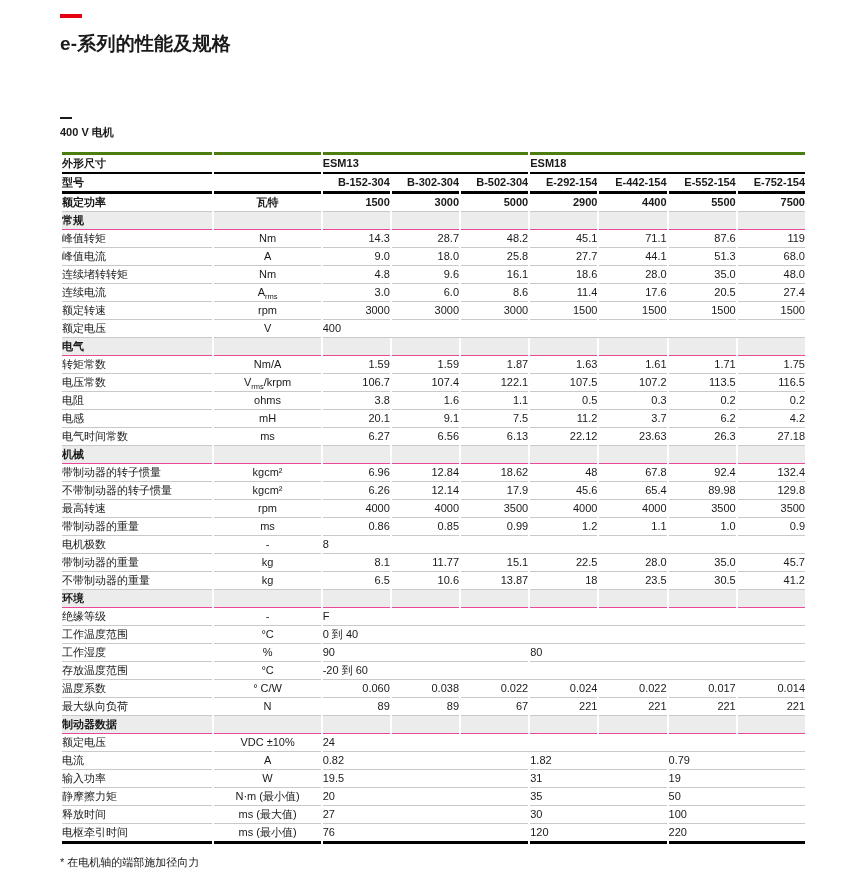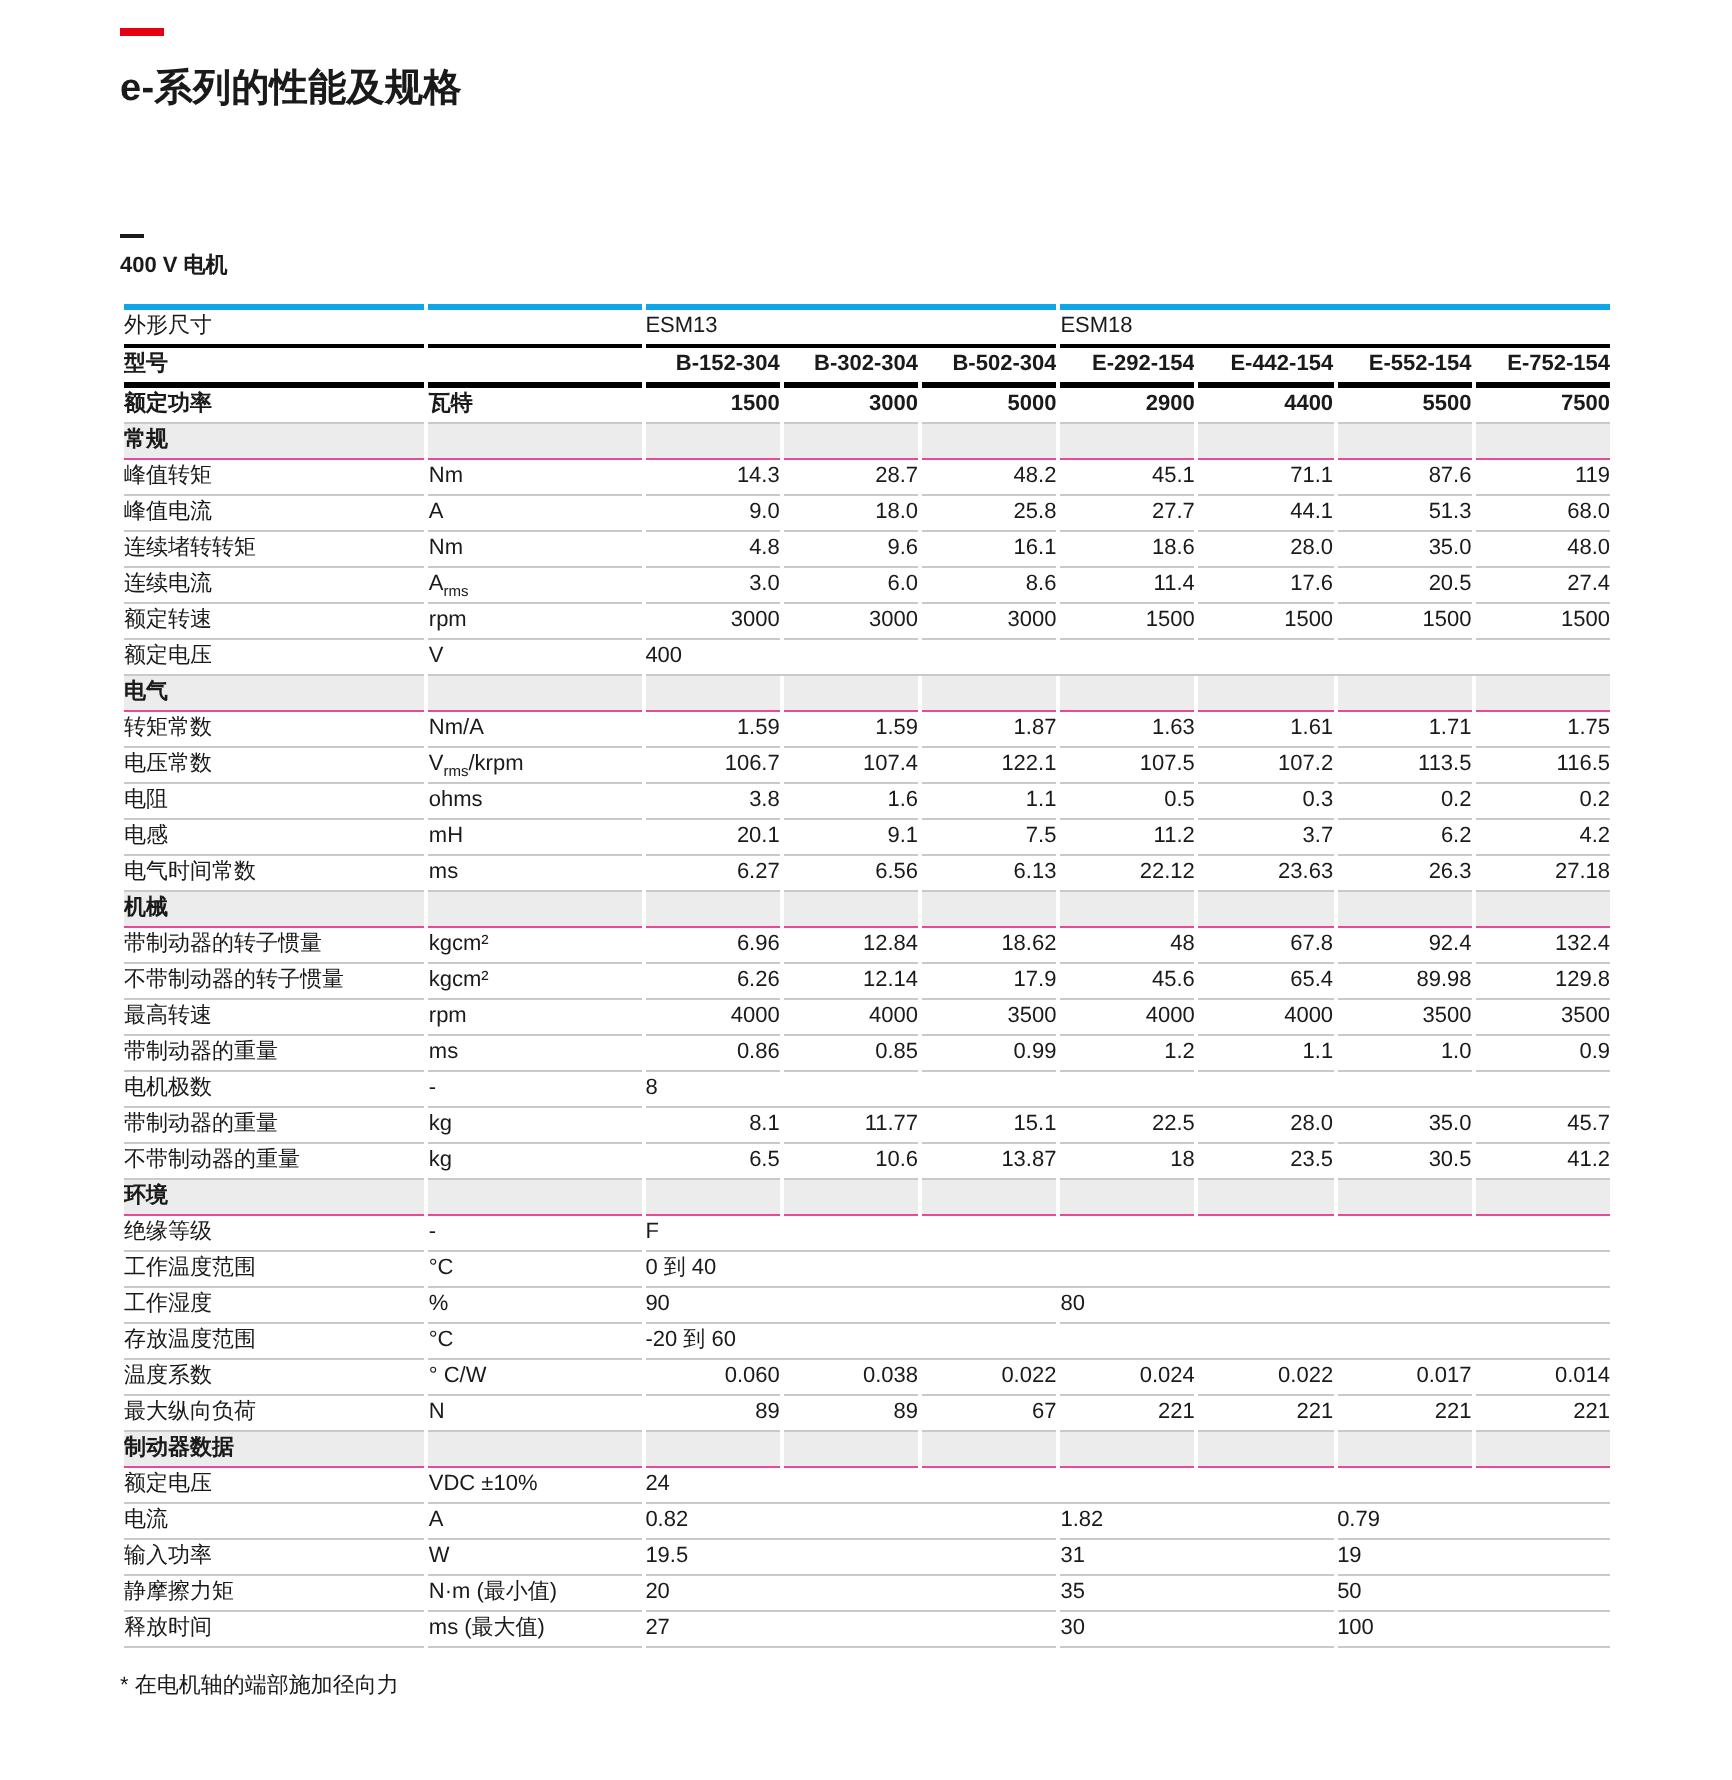--- a/index.html
+++ b/index.html
@@ -21,24 +21,24 @@
     table-layout:fixed;width:747px;
     font-size:11px;
   }
   table.spec td{
     vertical-align:middle;line-height:13px;
     padding:2px 0;
     border-bottom:1px solid #c9c9c9;
     overflow:hidden;white-space:nowrap;
   }
   td.lbl{text-align:left;}
-  td.unit{text-align:left;padding-right:20px;}
+  td.unit{text-align:center;padding-right:20px;}
   td.val{text-align:right;padding-right:8px;}
   td.ctr{text-align:left;}
-  tr.frame-row td{border-top:3px solid #0ea5e9;border-bottom:2px solid #000;font-weight:400;}
+  tr.frame-row td{border-top:3px solid #4d7c0f;border-bottom:2px solid #000;font-weight:700;}
   tr.model-row td{border-bottom:3px solid #000;font-weight:700;margin-left:28px;}
   tr.power-row td{font-weight:700;}
   tr.section-row td{background:#ececec;font-weight:700;border-bottom:1px solid #ec4899;}
   tr.table-end td{border-bottom:3px solid #000;}
   sub.u{font-size:7.5px;line-height:0;}
   .footnote{font-size:11px;margin-top:11px;}
 </style>
 </head>
 <body>
 
@@ -399,17 +399,24 @@
           <td class="ctr" colspan="2">35</td>
           <td class="ctr" colspan="2">50</td>
         </tr>
         <tr class="spec-row">
           <td class="lbl">释放时间</td>
           <td class="unit">ms (最大值)</td>
           <td class="ctr" colspan="3">27</td>
           <td class="ctr" colspan="2">30</td>
           <td class="ctr" colspan="2">100</td>
         </tr>
+        <tr class="spec-row table-end">
+          <td class="lbl">电枢牵引时间</td>
+          <td class="unit">ms (最小值)</td>
+          <td class="ctr" colspan="3">76</td>
+          <td class="ctr" colspan="2">120</td>
+          <td class="ctr" colspan="2">220</td>
+        </tr>
       </tbody>
   </table>
 
   <div class="footnote">* 在电机轴的端部施加径向力</div>
 </div>
 
 </body></html>

